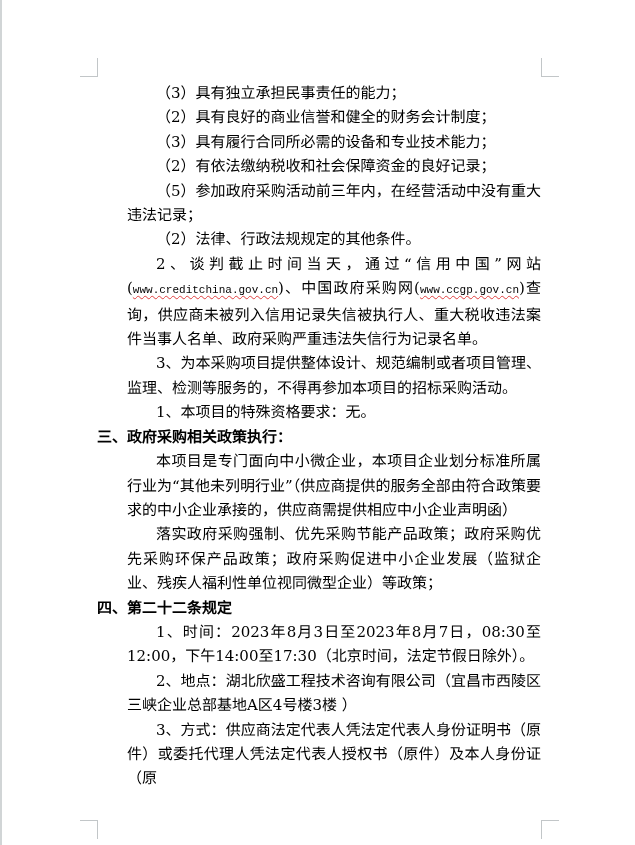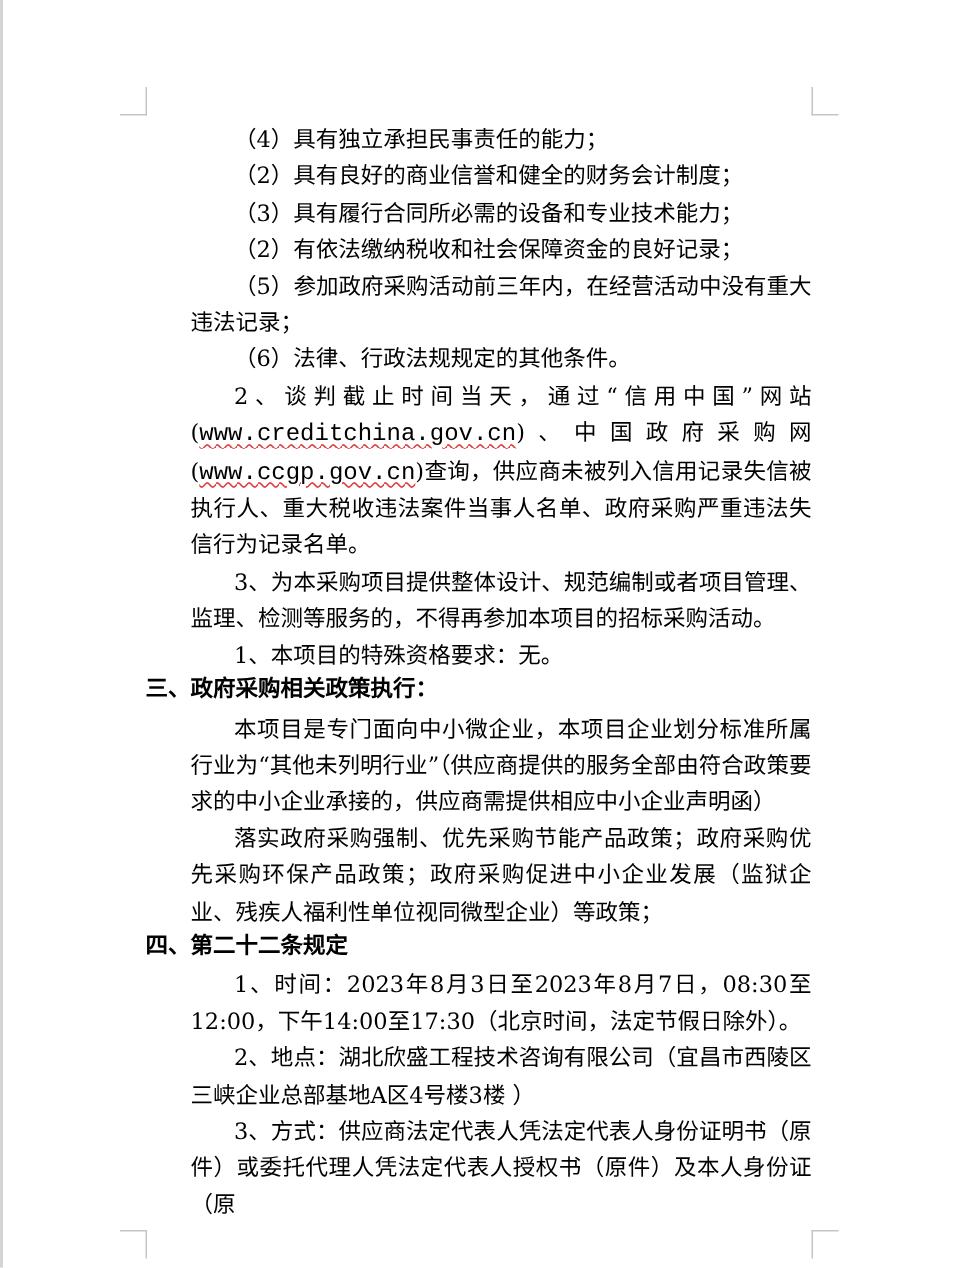--- a/index.html
+++ b/index.html
@@ -49,51 +49,51 @@
   }
   .para {
     margin: 0 0 0 30px;   
     text-indent: 29px;    
     padding: 0;
   }
   .para.heading {
     margin-left: 0;
     text-indent: 0;
     font-weight: 700;
-    font-family: Liberation Mono, monospace;
+    font-family: Liberation Serif, serif;
   }
   
   .url {
     font-family: "Liberation Mono", "DejaVu Sans Mono", monospace;
-    font-size: 16px;
+    font-size: 11px;
     text-decoration-line: underline;
     text-decoration-style: wavy;
     text-decoration-color: #e04040;
     text-decoration-thickness: 1px;
     text-underline-offset: 2px;
     white-space: nowrap;
   }
 </style>
 </head>
 <body>
 
 <div class="page-edge"></div>
 
 <div class="crop tl"></div>
 <div class="crop tr"></div>
 <div class="crop bl"></div>
 <div class="crop br"></div>
 
 <div class="doc-text" id="doc-text">
-    <p class="para"><span class="run">（4）具有独立承担民事责任的能力；</span></p>
+    <p class="para"><span class="run">（3）具有独立承担民事责任的能力；</span></p>
     <p class="para"><span class="run">（2）具有良好的商业信誉和健全的财务会计制度；</span></p>
     <p class="para"><span class="run">（3）具有履行合同所必需的设备和专业技术能力；</span></p>
     <p class="para"><span class="run">（2）有依法缴纳税收和社会保障资金的良好记录；</span></p>
     <p class="para"><span class="run">（5）参加政府采购活动前三年内，在经营活动中没有重大违法记录；</span></p>
-    <p class="para"><span class="run">（6）法律、行政法规规定的其他条件。</span></p>
+    <p class="para"><span class="run">（2）法律、行政法规规定的其他条件。</span></p>
     <p class="para"><span class="run">2、谈判截止时间当天，通过“信用中国”网站(</span><span class="url">www.creditchina.gov.cn</span><span class="run">)、中国政府采购网(</span><span class="url">www.ccgp.gov.cn</span><span class="run">)查询，供应商未被列入信用记录失信被执行人、重大税收违法案件当事人名单、政府采购严重违法失信行为记录名单。</span></p>
     <p class="para"><span class="run">3、为本采购项目提供整体设计、规范编制或者项目管理、监理、检测等服务的，不得再参加本项目的招标采购活动。</span></p>
     <p class="para"><span class="run">1、本项目的特殊资格要求：无。</span></p>
     <p class="para heading"><span class="run">三、政府采购相关政策执行：</span></p>
     <p class="para"><span class="run">本项目是专门面向中小微企业，本项目企业划分标准所属行业为“其他未列明行业”（供应商提供的服务全部由符合政策要求的中小企业承接的，供应商需提供相应中小企业声明函）</span></p>
     <p class="para"><span class="run">落实政府采购强制、优先采购节能产品政策；政府采购优先采购环保产品政策；政府采购促进中小企业发展（监狱企业、残疾人福利性单位视同微型企业）等政策；</span></p>
     <p class="para heading"><span class="run">四、第二十二条规定</span></p>
     <p class="para"><span class="run">1、时间：2023年8月3日至2023年8月7日，08:30至12:00，下午14:00至17:30（北京时间，法定节假日除外）。</span></p>
     <p class="para"><span class="run">2、地点：湖北欣盛工程技术咨询有限公司（宜昌市西陵区三峡企业总部基地A区4号楼3楼 ）</span></p>
     <p class="para"><span class="run">3、方式：供应商法定代表人凭法定代表人身份证明书（原件）或委托代理人凭法定代表人授权书（原件）及本人身份证（原</span></p>

